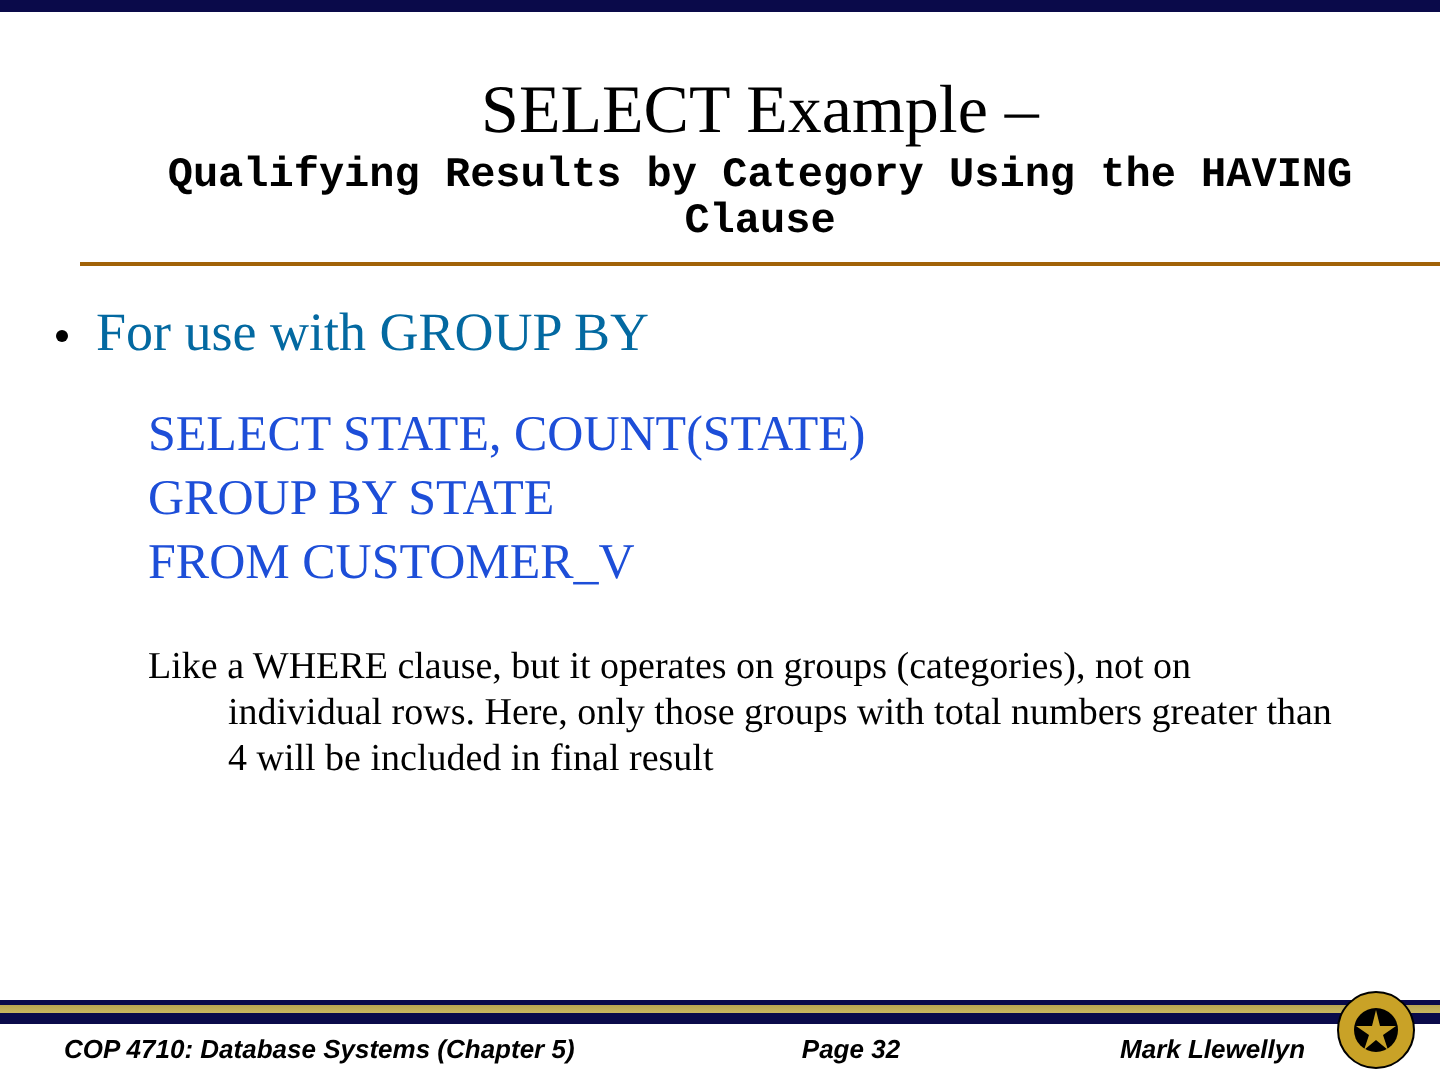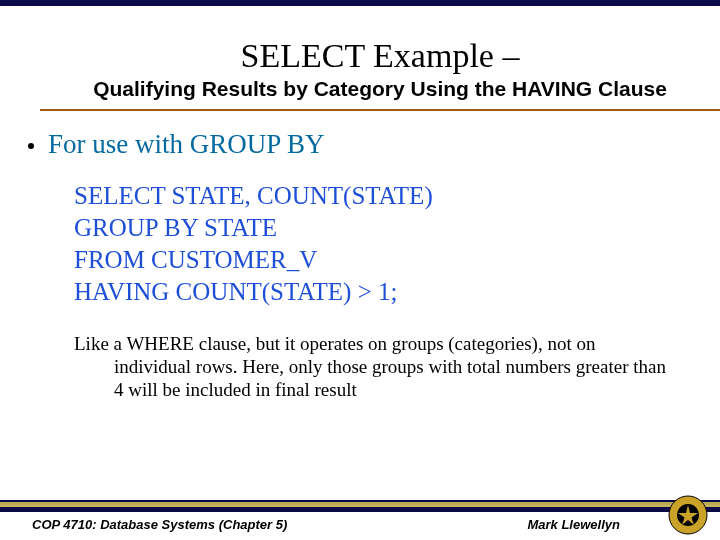--- a/index.html
+++ b/index.html
@@ -23,21 +23,21 @@
   }
   .main-title {
     font-size: 34px;
     font-weight: normal;
     color: #000;
     margin-bottom: 2px;
   }
   .subtitle {
     font-size: 21px;
     font-weight: bold;
-    font-family: Liberation Sans, sans-serif;
+    font-family: Liberation Mono, monospace;
     color: #000;
     margin-top: 2px;
   }
   .content {
     padding: 18px 28px 0 28px;
   }
   .bullet-row {
     display: flex;
     align-items: baseline;
     margin-bottom: 20px;
@@ -130,30 +130,30 @@
 <div class="content">
   <div class="bullet-row">
     <div class="bullet-dot"></div>
     <div class="bullet-text">For use with GROUP BY</div>
   </div>
 
   <div class="code-block">
     <div>SELECT STATE, COUNT(STATE)</div>
     <div>GROUP BY STATE</div>
     <div>FROM CUSTOMER_V</div>
-    <div>HAVING COUNT(STATE) &gt; 1;</div>
   </div>
 
   <div class="explain">Like a WHERE clause, but it operates on groups (categories), not on individual rows. Here, only those groups with total numbers greater than 4 will be included in final result</div>
 </div>
 
 <div class="footer">
   <div class="footer-bar"></div>
   <div class="footer-text">
     <span class="footer-course">COP 4710: Database Systems  (Chapter 5)</span>
+    <span class="footer-page">Page 32</span>
     <span class="footer-author">Mark Llewellyn</span>
   </div>
   <div class="logo">
     <svg viewBox="0 0 40 40">
       <circle cx="20" cy="20" r="19" fill="#c9a227" stroke="#000" stroke-width="1"></circle>
       <circle cx="20" cy="20" r="11" fill="#000"></circle>
       <g fill="#c9a227">
         <polygon points="20,10 22,18 30,18 23.5,22.5 26,30 20,25 14,30 16.5,22.5 10,18 18,18"></polygon>
       </g>
     </svg>

